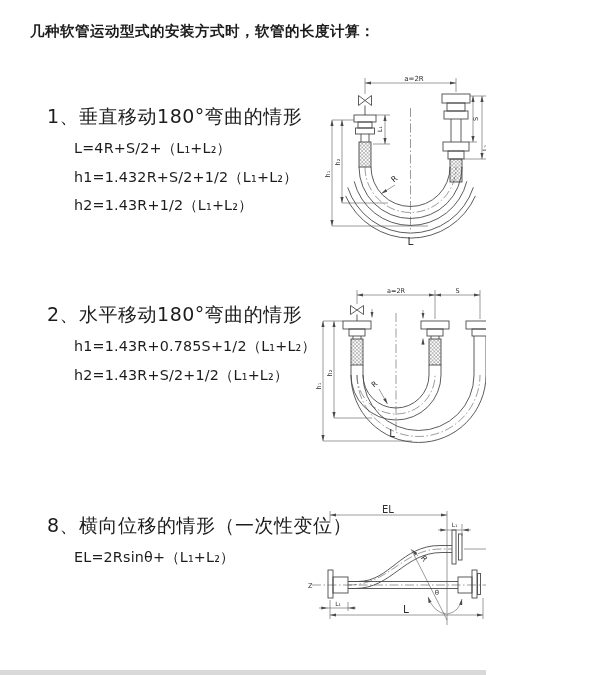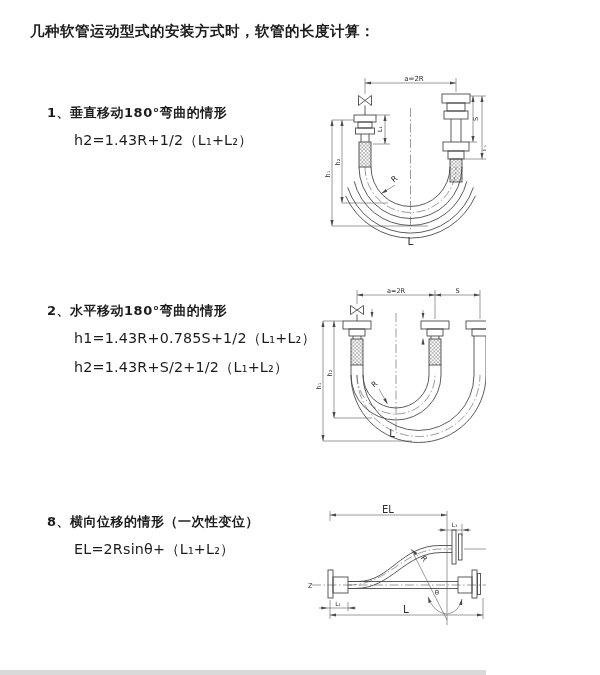--- a/index.html
+++ b/index.html
@@ -2,21 +2,21 @@
 <html><head>
 <meta charset="utf-8">
 <style>
   html,body{margin:0;padding:0;background:#ffffff;}
   .page{
     position:relative;width:486px;height:675px;background:#ffffff;overflow:hidden;
     font-family:"DejaVu Sans","Liberation Sans",sans-serif;color:#1c1c1c;
   }
   .title{position:absolute;left:30px;top:22px;font-size:14.5px;font-weight:700;letter-spacing:.5px;white-space:nowrap;}
   .sec{position:absolute;left:47px;}
-  .sec .heading{font-size:13px;font-weight:700;margin:0 0 4px 0;letter-spacing:.5px;white-space:nowrap;}
+  .sec .heading{font-size:19px;font-weight:400;margin:0 0 4px 0;letter-spacing:.5px;white-space:nowrap;}
   .sec .formula{font-size:14.3px;line-height:28.5px;margin-left:27px;letter-spacing:.2px;white-space:nowrap;}
   .sec1{top:104px;}
   .sec2{top:302px;}
   .sec3{top:513px;}
   svg.diagram{position:absolute;}
   #d1{left:310px;top:70px;}
   #d2{left:312px;top:283px;}
   #d3{left:300px;top:503px;}
   svg text{font-family:"DejaVu Sans","Liberation Sans",sans-serif;fill:#2f2f2f;stroke:none;}
   .ln{fill:none;stroke:#4a4a4a;stroke-width:.9;}
@@ -27,20 +27,22 @@
 </style>
 </head>
 <body>
 
 <div class="page">
 
   <div class="title">几种软管运动型式的安装方式时，软管的长度计算：</div>
 
   <div class="sec sec1">
     <div class="heading">1、垂直移动180°弯曲的情形</div>
+    <div class="formula">L=4R+S/2+（L₁+L₂）</div>
+    <div class="formula">h1=1.432R+S/2+1/2（L₁+L₂）</div>
     <div class="formula">h2=1.43R+1/2（L₁+L₂）</div>
   </div>
 
   <div class="sec sec2">
     <div class="heading">2、水平移动180°弯曲的情形</div>
     <div class="formula">h1=1.43R+0.785S+1/2（L₁+L₂）</div>
     <div class="formula">h2=1.43R+S/2+1/2（L₁+L₂）</div>
   </div>
 
   <div class="sec sec3">

